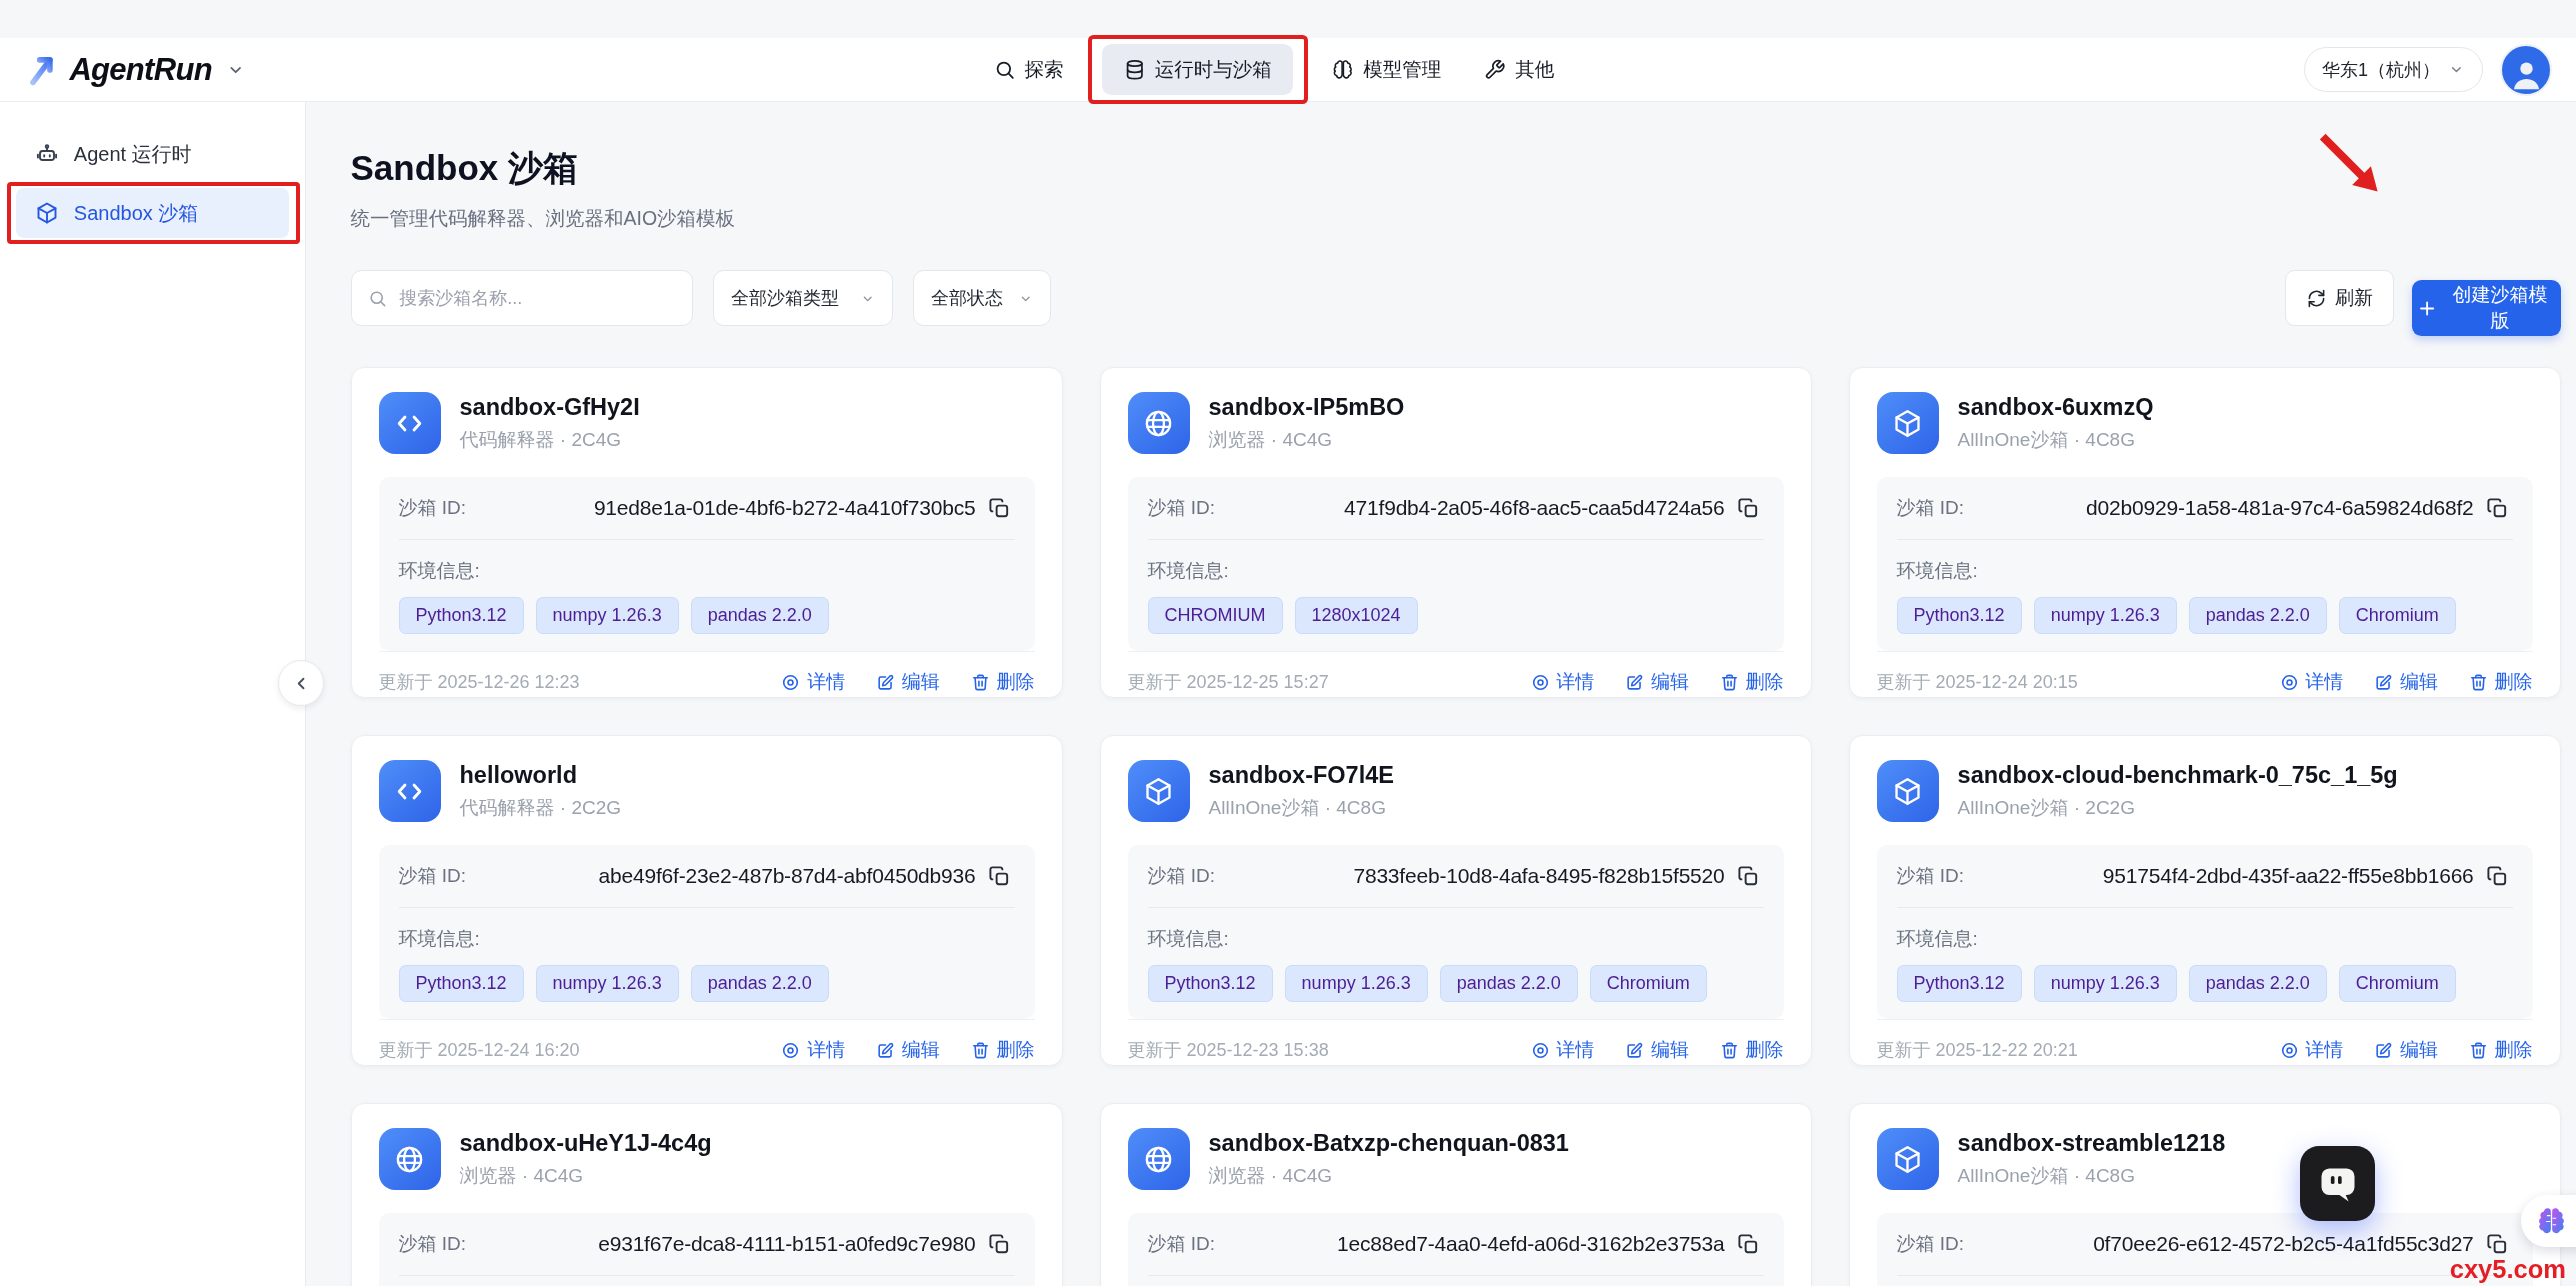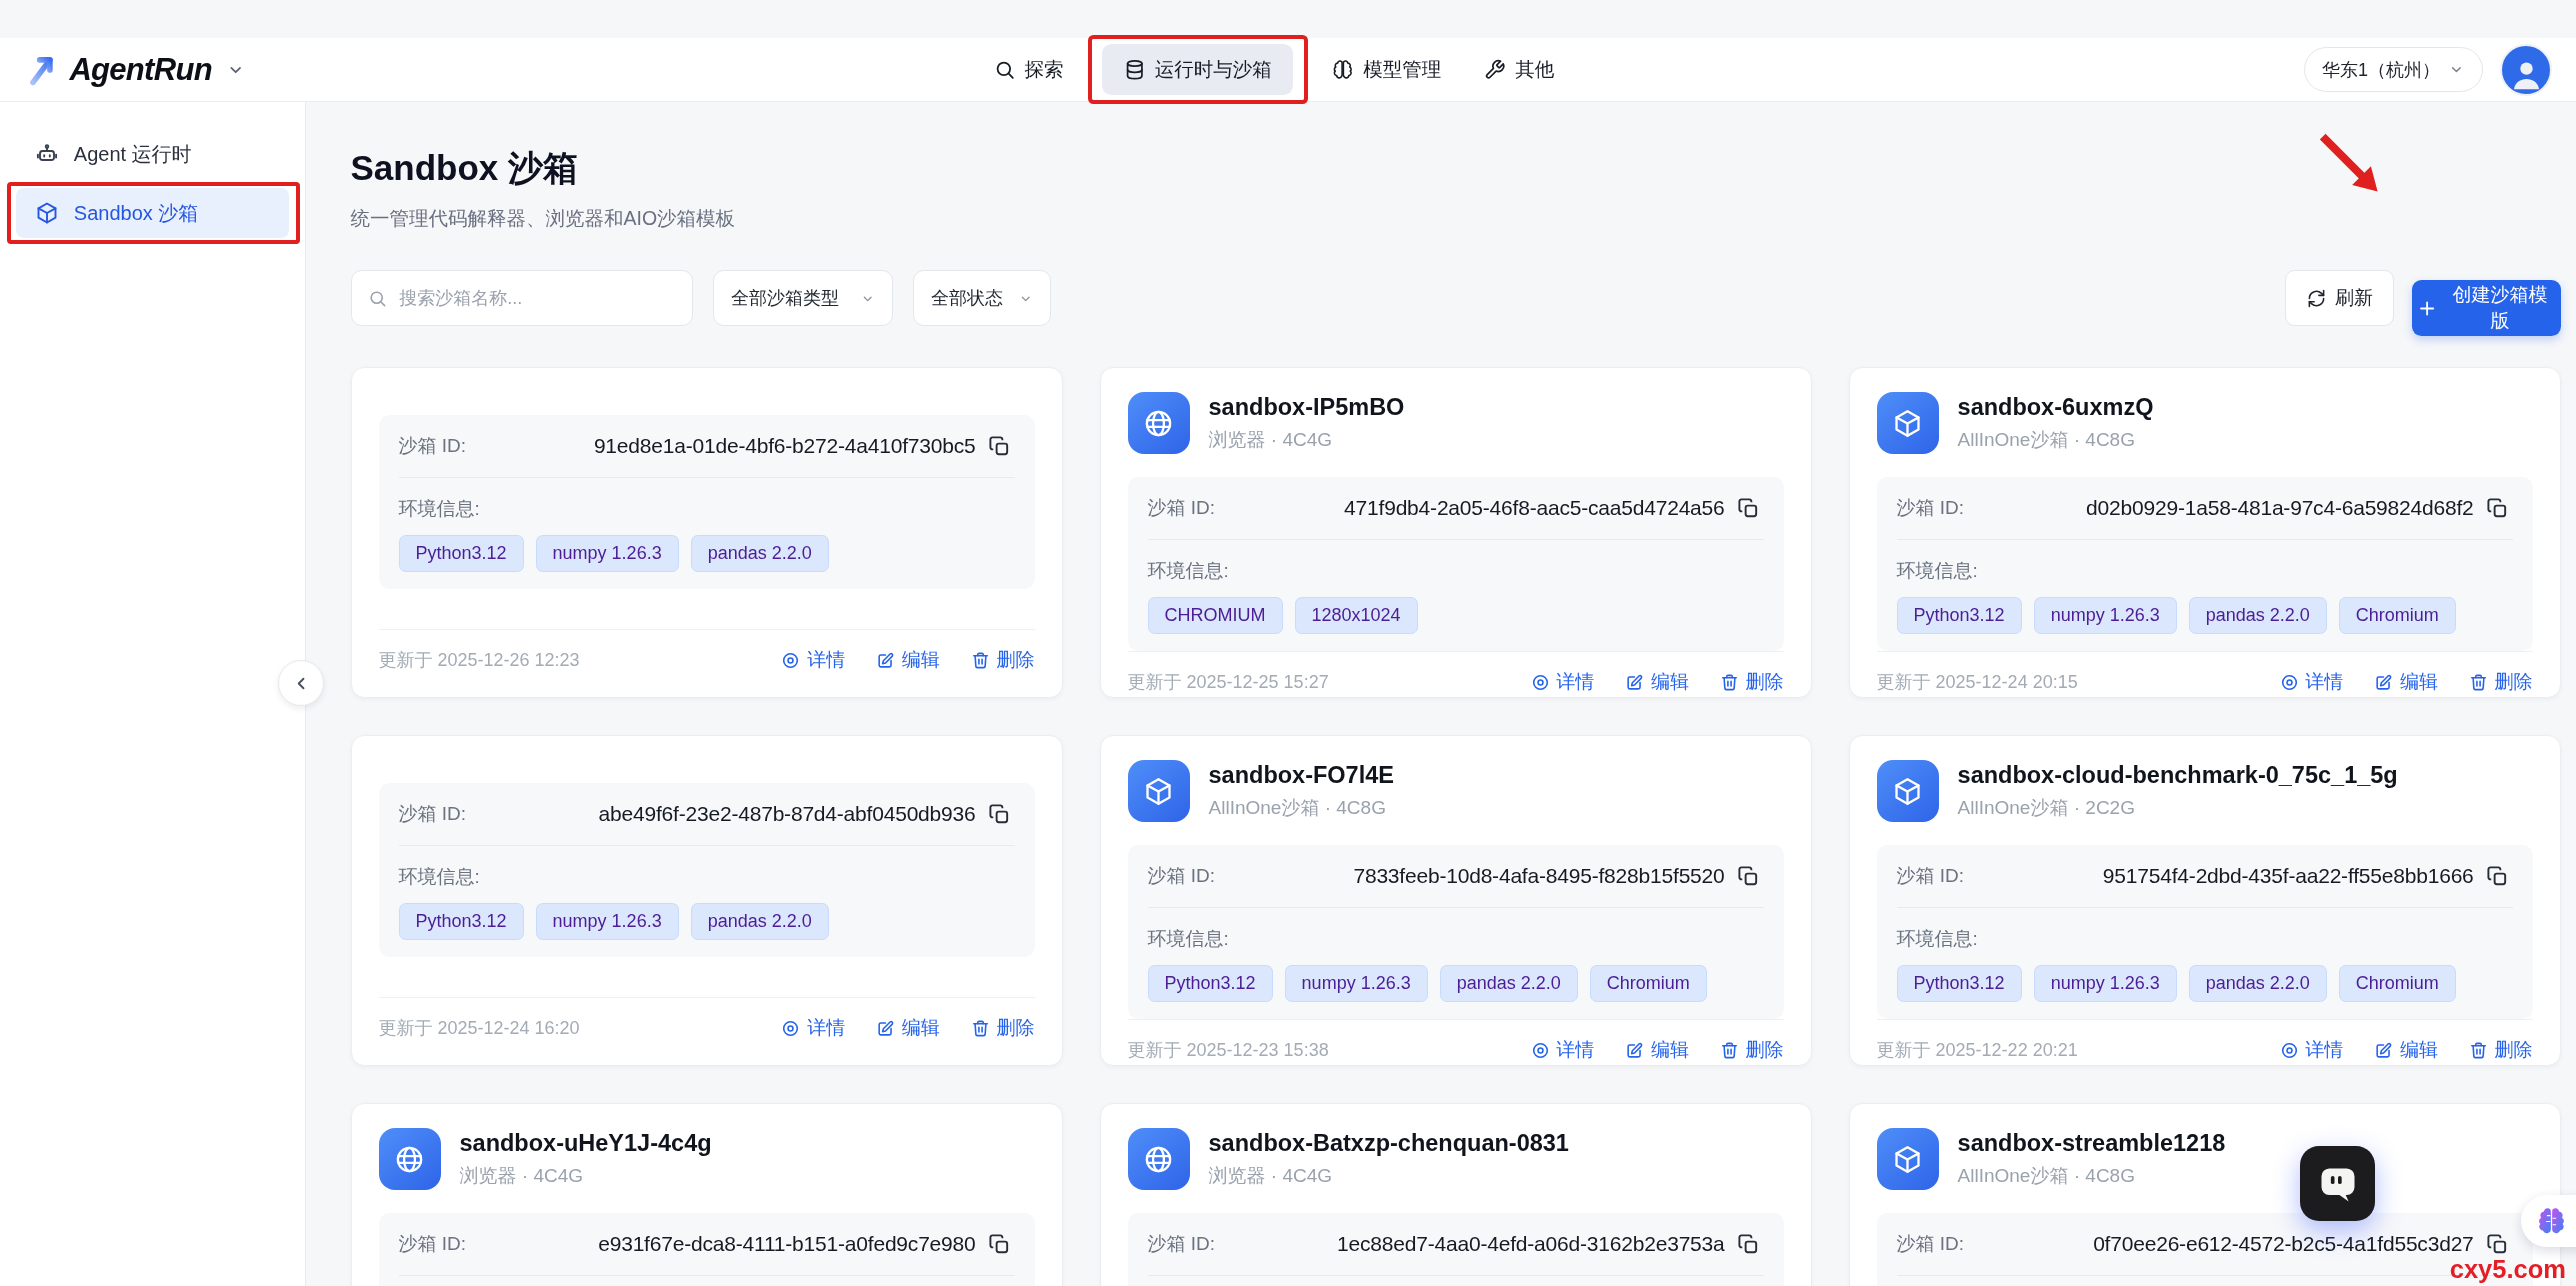--- a/index.html
+++ b/index.html
@@ -247,20 +247,32 @@
         <button class="btn primary" style="margin-left:17.4px">
           <svg viewBox="0 0 24 24" fill="none" stroke="currentColor" stroke-width="2.4" stroke-linecap="round">
               <path d="M12 4v16M4 12h16"></path>
             </svg>
           <span>创建沙箱模版</span>
         </button>
       </div>
 
       <div class="grid" id="grid">
   <article class="card">
+    <div class="card-head">
+      <span class="tile">
+                <svg viewBox="0 0 24 24" fill="none" stroke="currentColor" stroke-width="2.2" stroke-linecap="round" stroke-linejoin="round">
+                  <polyline points="8.5 7 4 12 8.5 17"></polyline>
+                  <polyline points="15.5 7 20 12 15.5 17"></polyline>
+                </svg>
+              </span>
+      <div class="hd-txt">
+        <div class="c-title">sandbox-GfHy2I</div>
+        <div class="c-sub">代码解释器 · 2C4G</div>
+      </div>
+    </div>
     <div class="info">
       <div class="id-row">
         <span class="lbl">沙箱 ID:</span>
         <span class="id-val">91ed8e1a-01de-4bf6-b272-4a410f730bc5</span>
         <button class="copy">
           <svg viewBox="0 0 24 24" fill="none" stroke="currentColor" stroke-width="2" stroke-linejoin="round">
                     <rect x="9" y="9" width="11" height="11" rx="2.2"></rect>
                     <path d="M5.5 15H4.6A2.1 2.1 0 0 1 2.5 12.9V4.6A2.1 2.1 0 0 1 4.6 2.5h8.3A2.1 2.1 0 0 1 15 4.6v.9"></path>
                   </svg>
         </button>
@@ -424,20 +436,32 @@
                     <path d="M18.8 6l-.9 13.1a2 2 0 0 1-2 1.9H8.1a2 2 0 0 1-2-1.9L5.2 6"></path>
                     <path d="M10 10.5v6M14 10.5v6"></path>
                   </svg>
           <span>删除</span>
                 </a>
       </span>
     </div>
   </article>
 
   <article class="card">
+    <div class="card-head">
+      <span class="tile">
+                <svg viewBox="0 0 24 24" fill="none" stroke="currentColor" stroke-width="2.2" stroke-linecap="round" stroke-linejoin="round">
+                  <polyline points="8.5 7 4 12 8.5 17"></polyline>
+                  <polyline points="15.5 7 20 12 15.5 17"></polyline>
+                </svg>
+              </span>
+      <div class="hd-txt">
+        <div class="c-title">helloworld</div>
+        <div class="c-sub">代码解释器 · 2C2G</div>
+      </div>
+    </div>
     <div class="info">
       <div class="id-row">
         <span class="lbl">沙箱 ID:</span>
         <span class="id-val">abe49f6f-23e2-487b-87d4-abf0450db936</span>
         <button class="copy">
           <svg viewBox="0 0 24 24" fill="none" stroke="currentColor" stroke-width="2" stroke-linejoin="round">
                     <rect x="9" y="9" width="11" height="11" rx="2.2"></rect>
                     <path d="M5.5 15H4.6A2.1 2.1 0 0 1 2.5 12.9V4.6A2.1 2.1 0 0 1 4.6 2.5h8.3A2.1 2.1 0 0 1 15 4.6v.9"></path>
                   </svg>
         </button>

